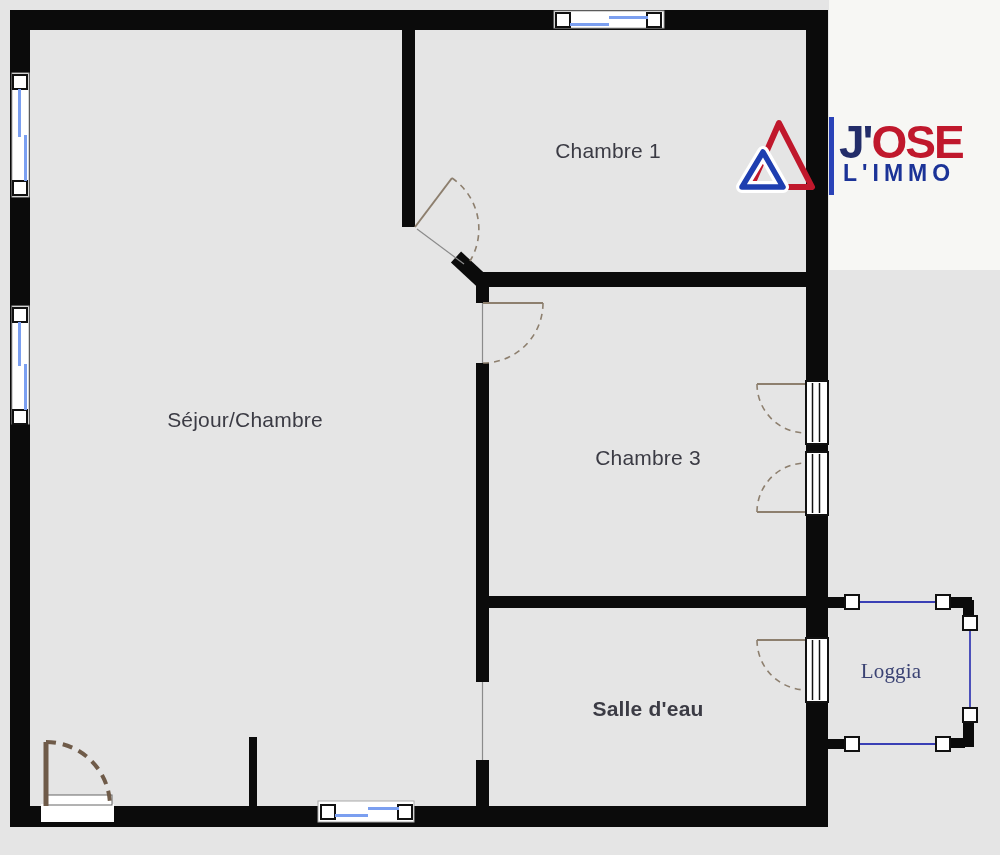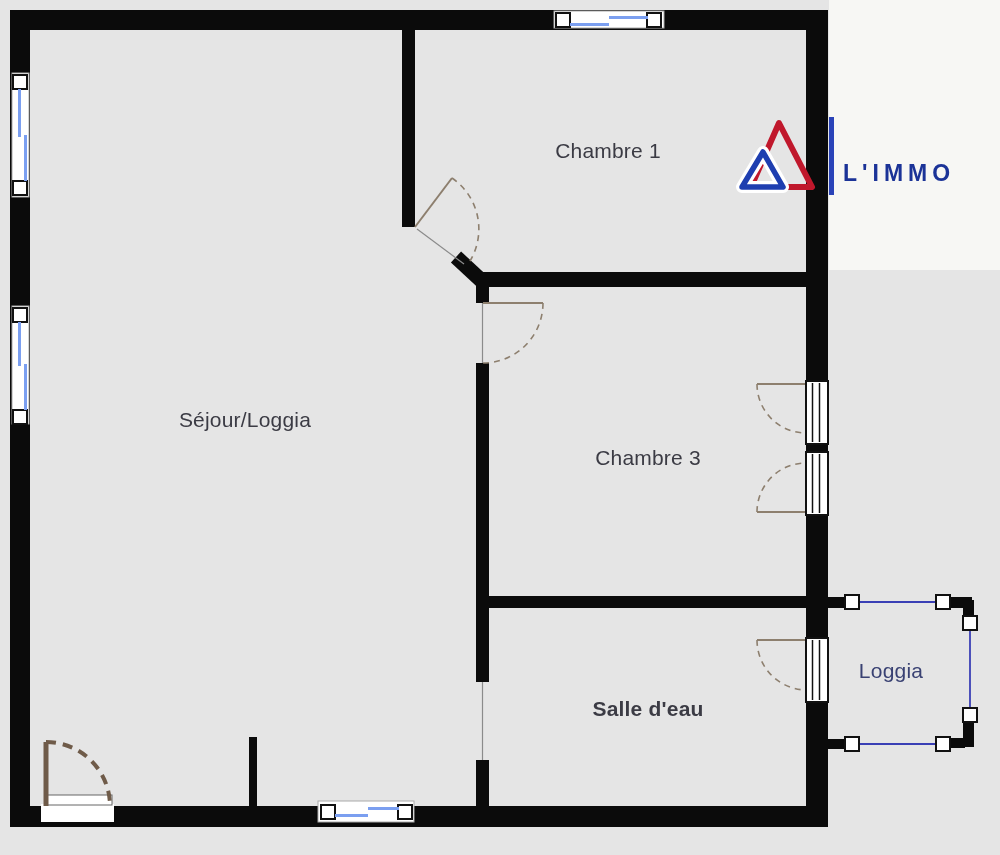--- a/index.html
+++ b/index.html
@@ -5,21 +5,21 @@
   html,body{margin:0;padding:0;background:#ffffff;}
   .canvas{
     position:relative;width:1000px;height:855px;background:#e5e5e5;
     font-family:"Liberation Sans",sans-serif;overflow:hidden;
   }
   .plan-svg{position:absolute;left:0;top:0;width:1000px;height:855px;}
   .room-label{
     position:absolute;transform:translate(-50%,-50%);
     font-size:21px;color:#3b3b44;white-space:nowrap;letter-spacing:.2px;
   }
-  .room-label.loggia{color:#3a4273;}
+  .room-label.loggia{color:#3a4273;font-family:Liberation Serif, serif;}
   .logo-top{
     position:absolute;left:839px;top:119px;line-height:1;
     font-size:46px;font-weight:bold;letter-spacing:-2px;white-space:nowrap;
   }
   .logo-top .j{color:#232d69;}
   .logo-top .ose{color:#c0182c;}
   .logo-bottom{
     position:absolute;left:843px;top:162px;line-height:1;
     font-size:23px;font-weight:bold;letter-spacing:5px;color:#1b3397;white-space:nowrap;
   }
@@ -155,20 +155,23 @@
 
     <g>
       <path d="M779,123 L812,187 L751,187 Z" fill="none" stroke="#c0182c" stroke-width="6" stroke-linejoin="round"></path>
       <path d="M763,152 L783,187 L742,187 Z" fill="none" stroke="#ffffff" stroke-width="12" stroke-linejoin="round"></path>
       <path d="M763,152 L783,187 L742,187 Z" fill="none" stroke="#1e3eb0" stroke-width="5.5" stroke-linejoin="round"></path>
       <rect x="829" y="117" width="5" height="78" fill="#2a43b8"></rect>
     </g>
   </svg>
 
   <div class="room-label" style="left:608px;top:151px;">Chambre 1</div>
-  <div class="room-label" style="left:245px;top:420px;">Séjour/Loggia</div>
+  <div class="room-label" style="left:245px;top:420px;">Séjour/Chambre</div>
   <div class="room-label" style="left:648px;top:458px;">Chambre 3</div>
   <div class="room-label" style="left:648px;top:709px;font-weight:bold;">Salle d'eau</div>
   <div class="room-label loggia" style="left:891px;top:671px;">Loggia</div>
 
+  <div class="logo-top">
+    <span class="j">J'</span><span class="ose">OSE</span>
+  </div>
   <div class="logo-bottom">L'IMMO</div>
 
 </div>
 
 </body></html>

